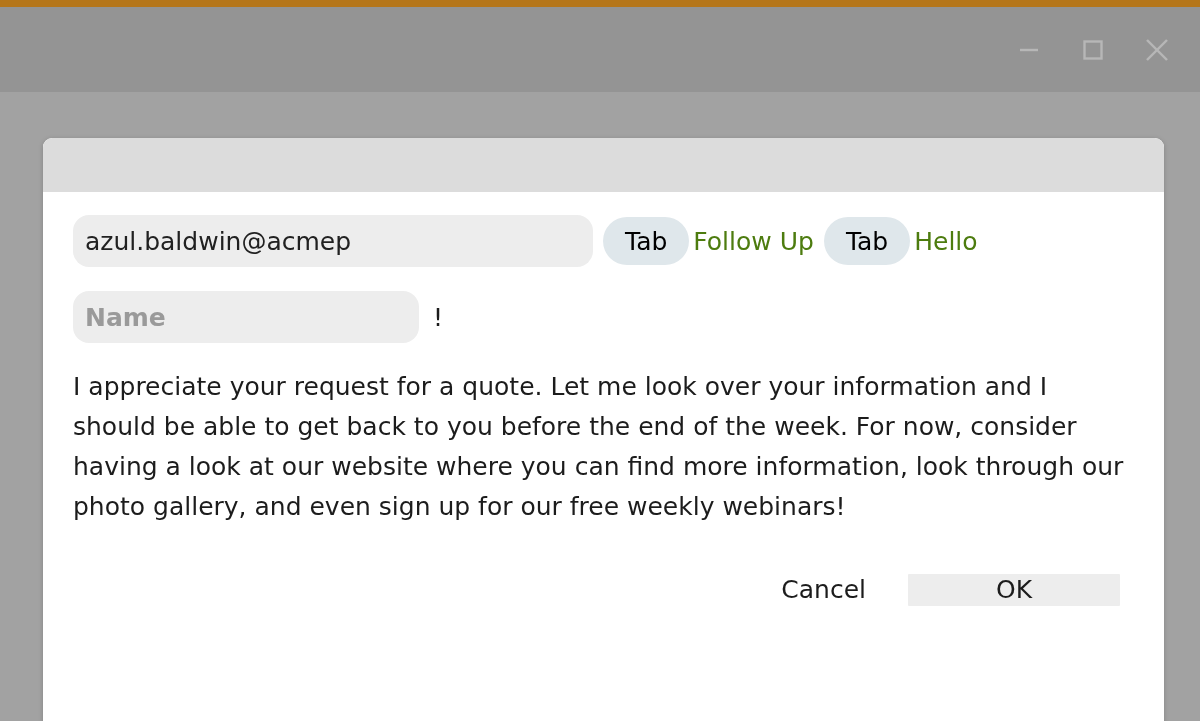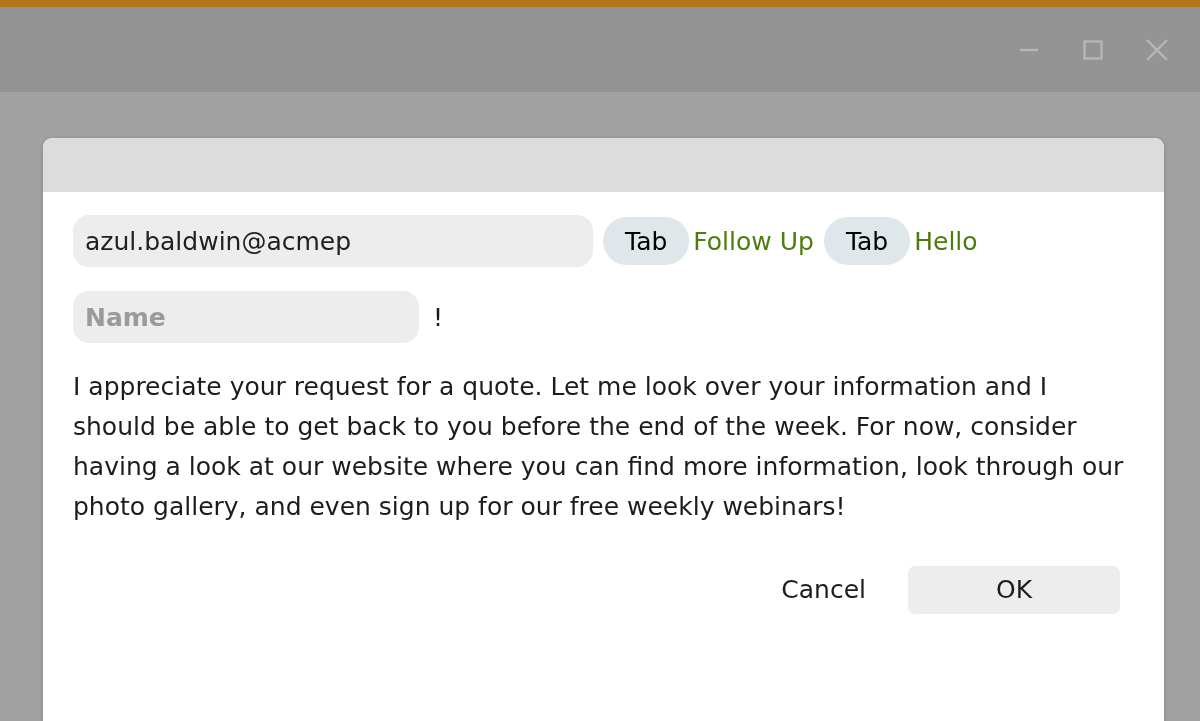--- a/index.html
+++ b/index.html
@@ -175,27 +175,27 @@
     font-family: "DejaVu Sans", "Liberation Sans", sans-serif;
     font-size: 25px;
     color: #1c1c1c;
     cursor: pointer;
     padding: 12px 6px;
   }
 
   .btn-filled {
     background: #ededed;
     border: none;
-    border-radius: 7px;
+    border-radius: 1px;
     font-family: "DejaVu Sans", "Liberation Sans", sans-serif;
     font-size: 25px;
     color: #1c1c1c;
     cursor: pointer;
     width: 212px;
-    height: 48px;
+    height: 32px;
   }
 </style>
 </head>
 <body>
 
 <div class="app-window">
 
   <div class="accent-strip"></div>
 
   <div class="titlebar">

